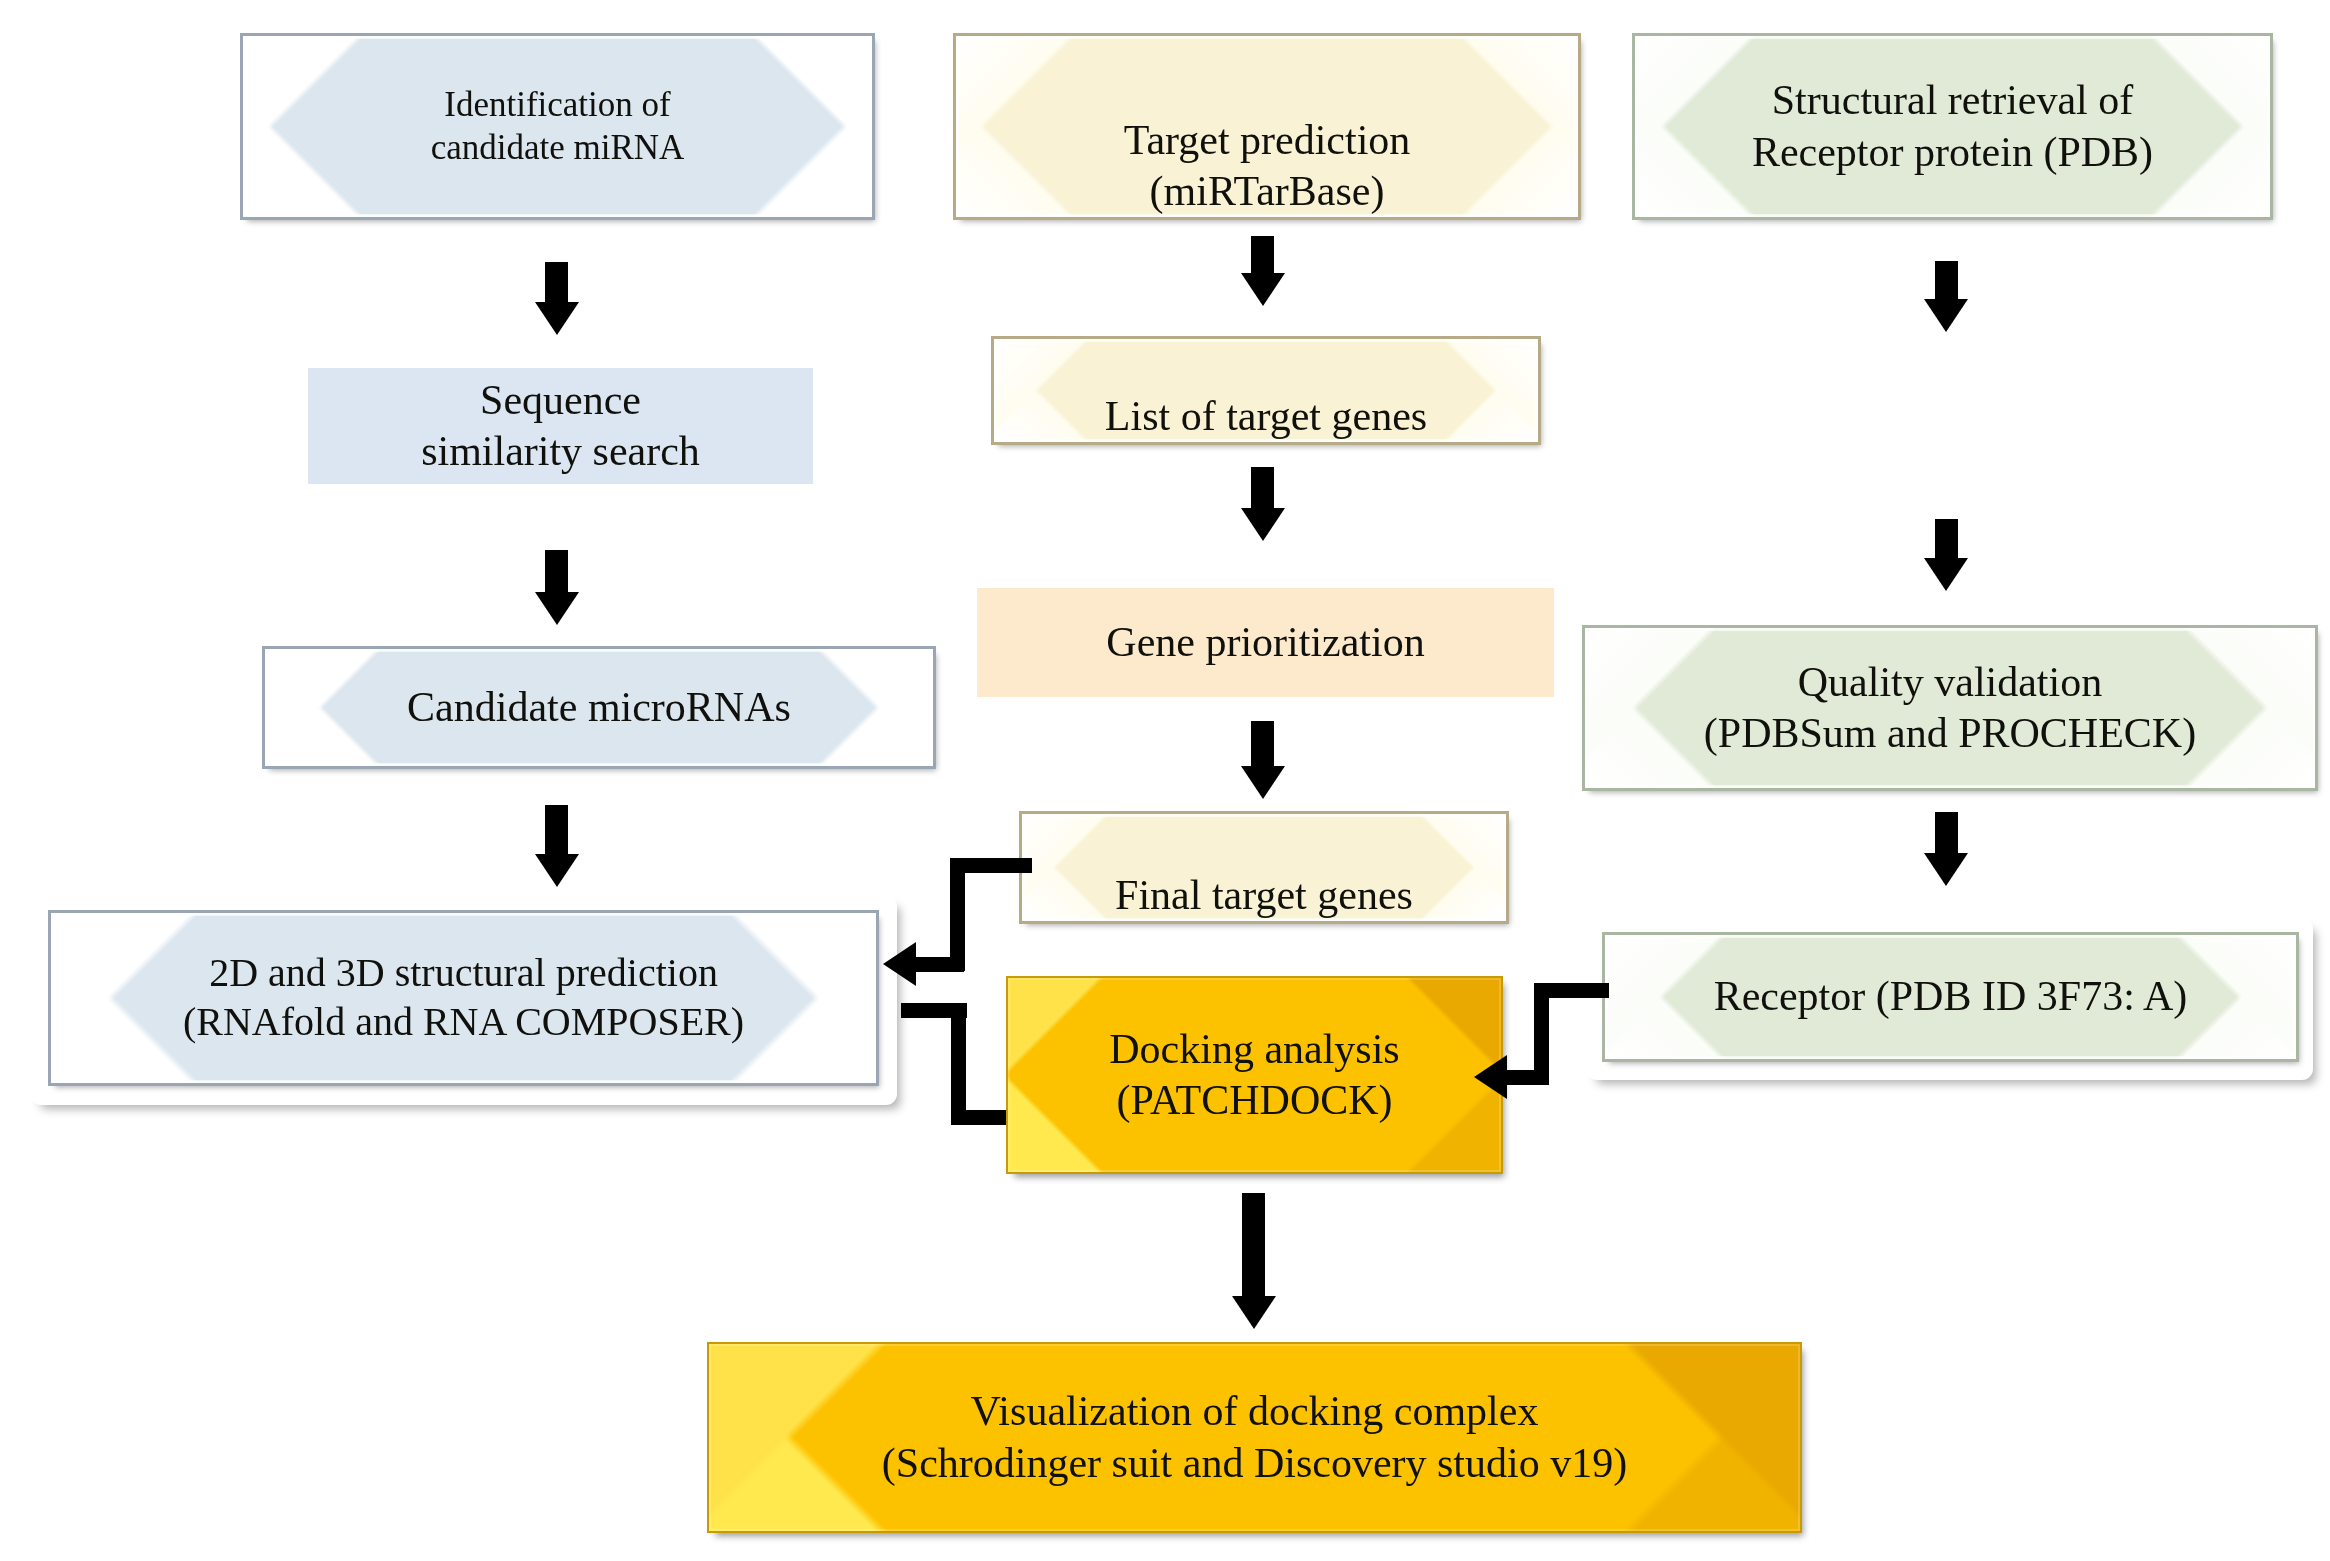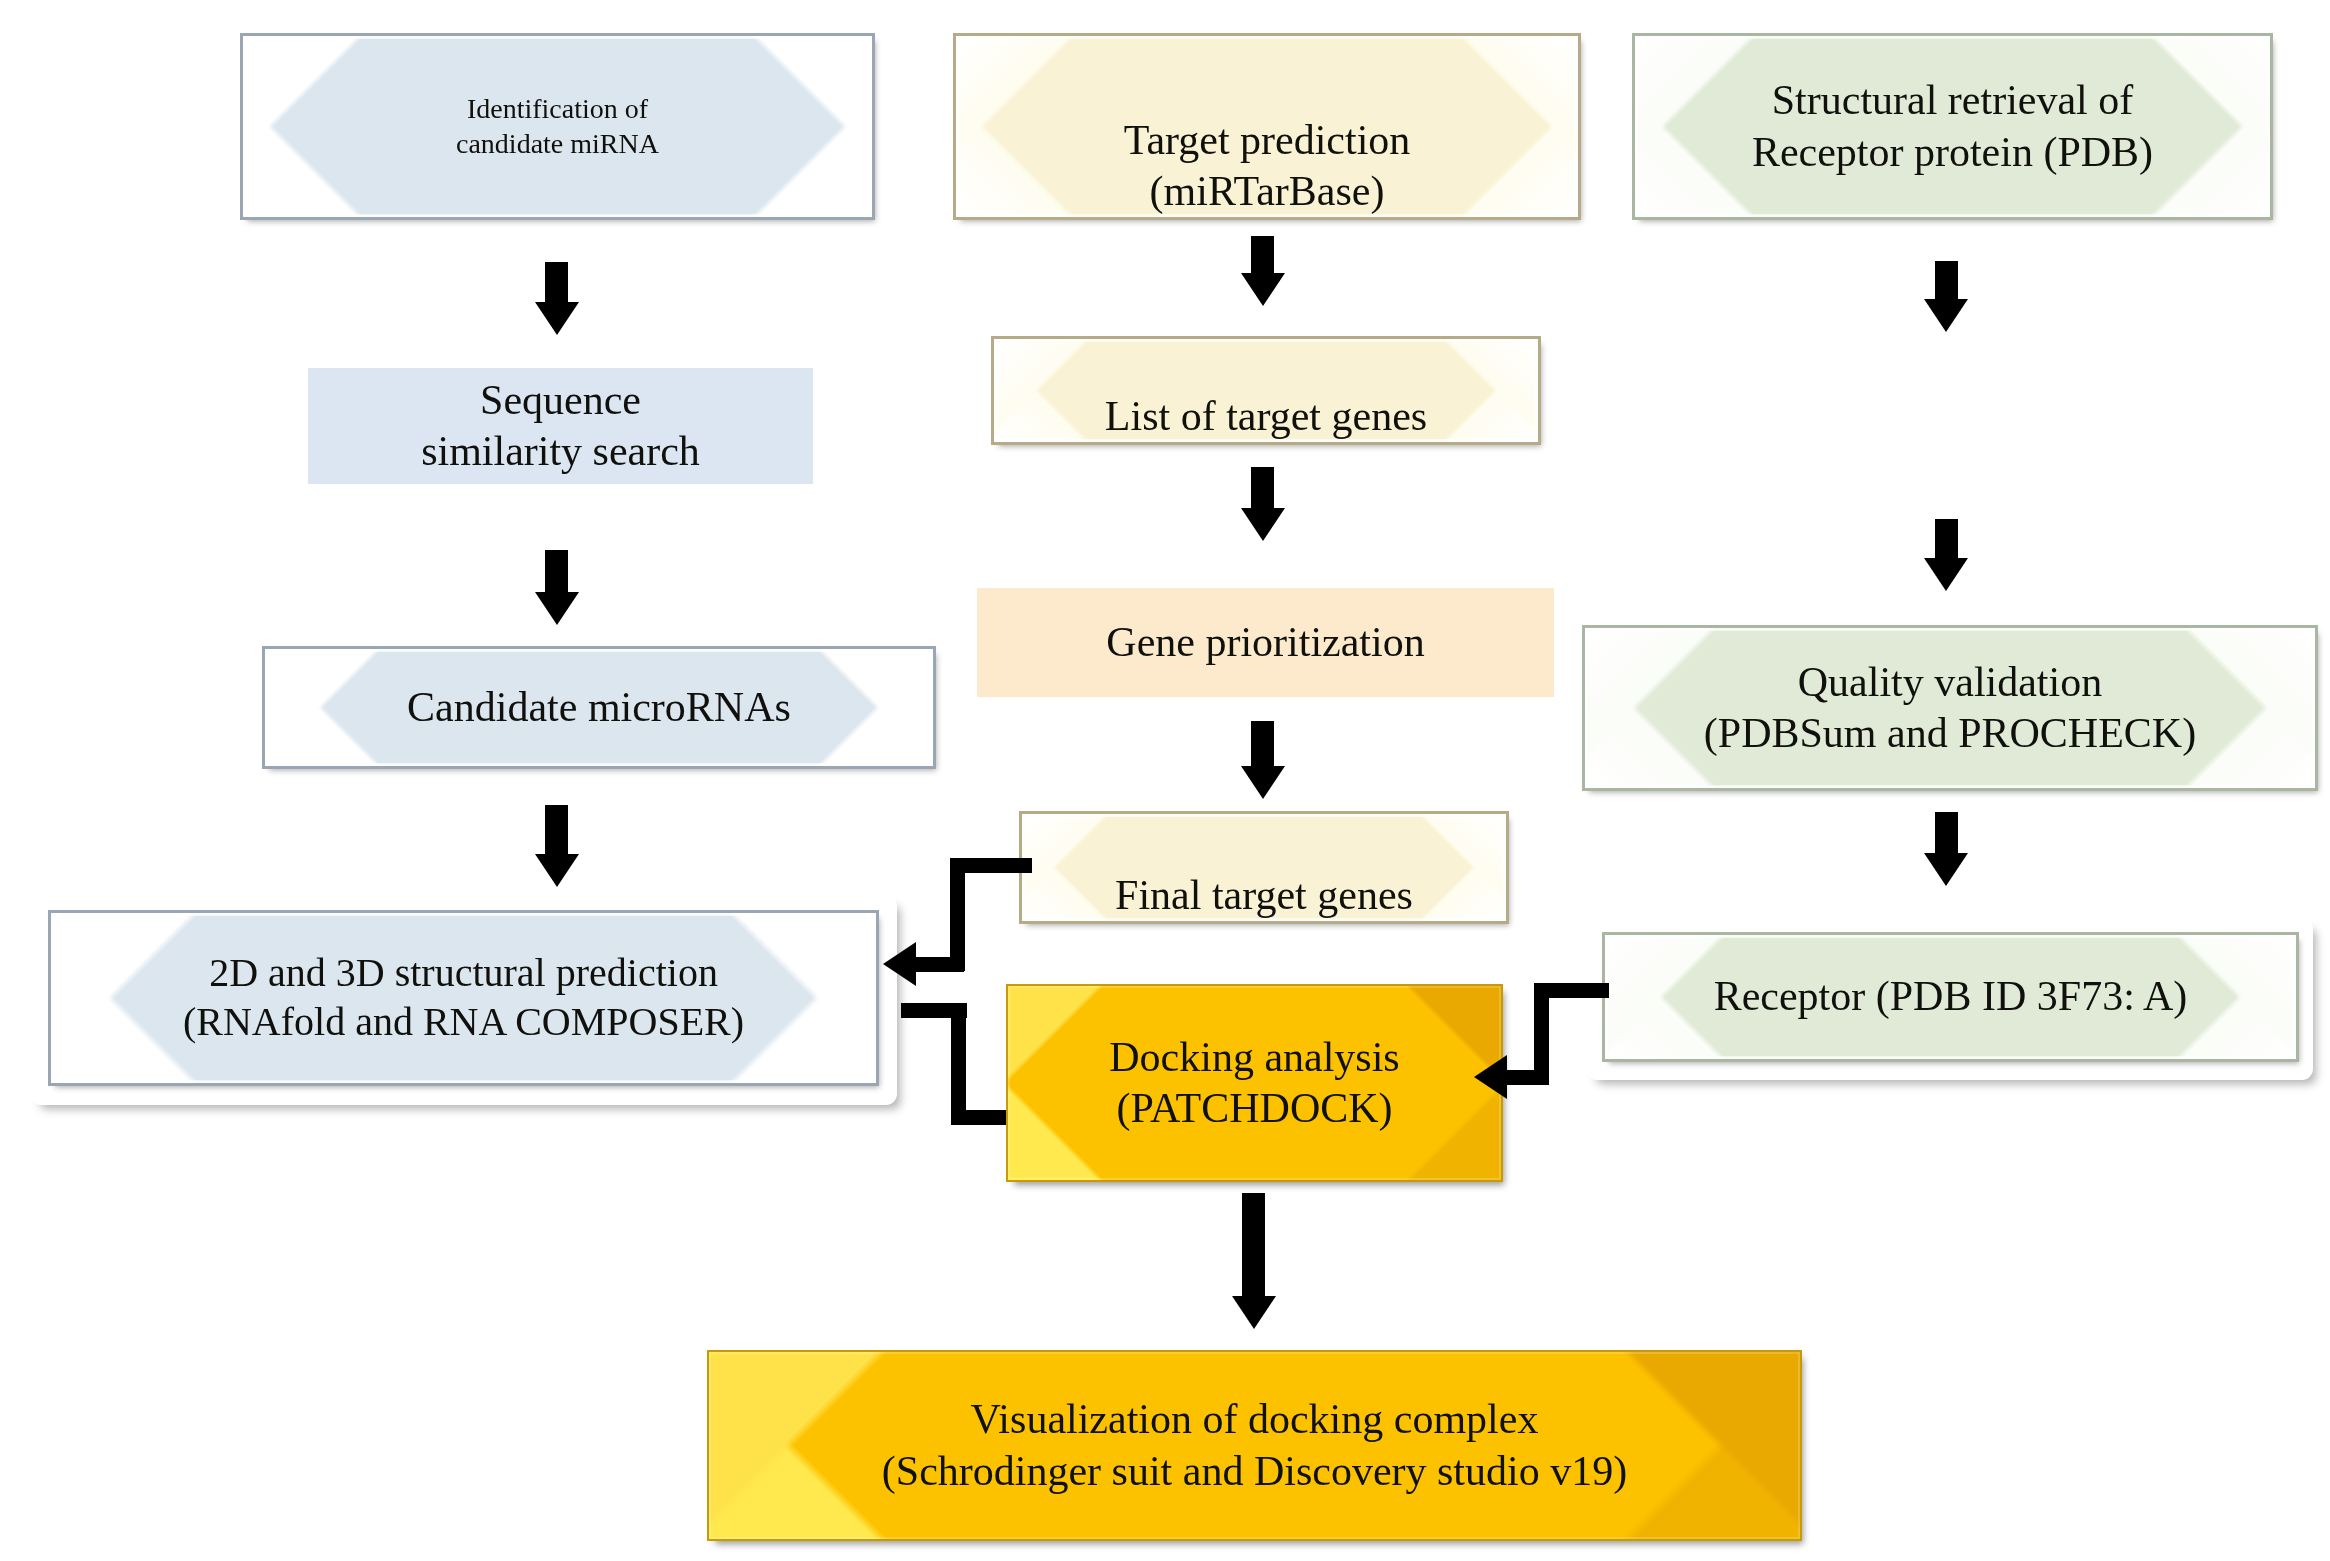--- a/index.html
+++ b/index.html
@@ -50,21 +50,20 @@
   
   .bv-gold{
     border:2.7px solid #c79a06;
     background:
       linear-gradient(135deg,#ffe24a 0%, #ffe24a 13%, rgba(255,255,255,0) 14%),
       linear-gradient(-135deg,#e9a900 0%, #e9a900 13%, rgba(255,255,255,0) 14%),
       linear-gradient(45deg,#ffe94e 0%, #ffe94e 13%, rgba(255,255,255,0) 14%),
       linear-gradient(-45deg,#f0b400 0%, #f0b400 13%, rgba(255,255,255,0) 14%),
       #fcc200;
     box-shadow:inset 0 0 0 2px rgba(255,255,255,.18), 4.8px 5.5px 6.8px -2.7px rgba(0,0,0,.4);
-    margin-top:8px;
   }
 
   
   .plate{position:absolute;box-sizing:border-box;background:#ffffff;border-radius:11px;
          box-shadow:6.8px 7.5px 9.6px -4.1px rgba(0,0,0,.30);}
 
   
   .flat-blue{background:#dce6f2;}
   .flat-peach{background:#fdeacd;}
   .flat-green{background:#e2ebdb;}
@@ -74,21 +73,21 @@
   .hline{position:absolute;background:#000;}
   .arrow-down{position:absolute;width:0;height:0;border-left:22.5px solid transparent;border-right:22.5px solid transparent;border-top:33px solid #000;}
   .arrow-left{position:absolute;width:0;height:0;border-top:22.5px solid transparent;border-bottom:22.5px solid transparent;border-right:33px solid #000;}
   .arrow-right{position:absolute;width:0;height:0;border-top:22.5px solid transparent;border-bottom:22.5px solid transparent;border-left:33px solid #000;}
 </style>
 </head>
 <body>
 
 <div id="stage">
 
-  <div class="node bevel bv-blue" style="left:240px;top:33px;width:635px;height:187px;font-size:28px;">
+  <div class="node bevel bv-blue" style="left:240px;top:33px;width:635px;height:187px;font-size:35px;">
     <span class="txt">Identification of
 candidate miRNA</span>
   </div>
 
   <div class="arrow-down" style="left:535px;top:302px;"></div>
   <div class="vline" style="left:545px;top:262px;width:23px;height:44px;"></div>
 
   <div class="node flat-blue" style="left:308px;top:368px;width:505px;height:116px;font-size:42px;">
     <span class="txt">Sequence
 similarity search</span>

